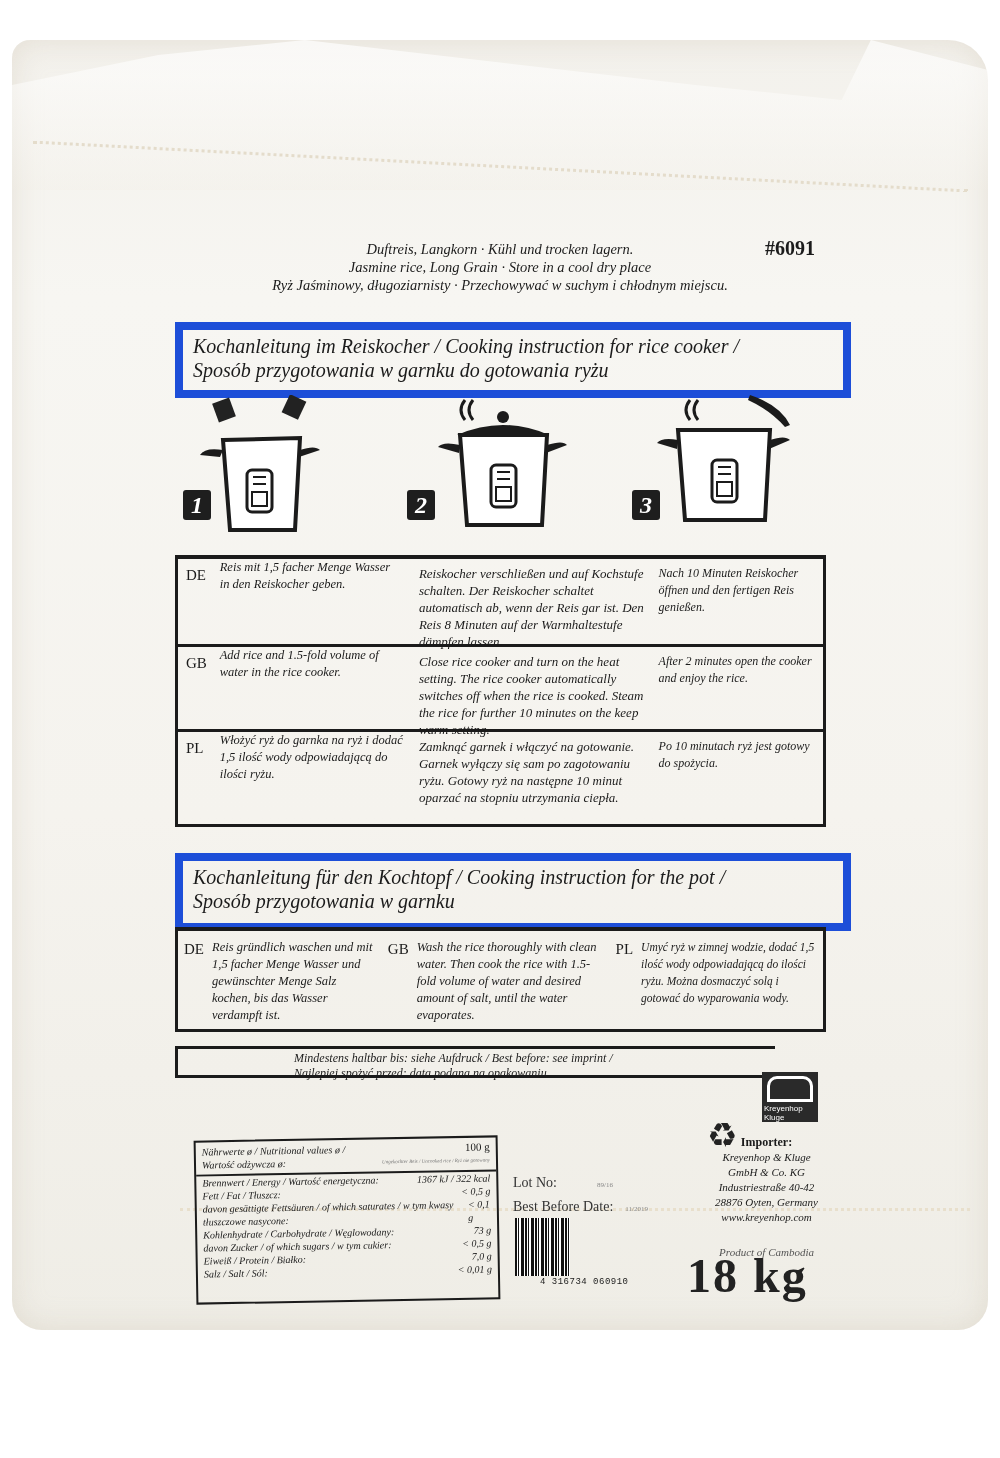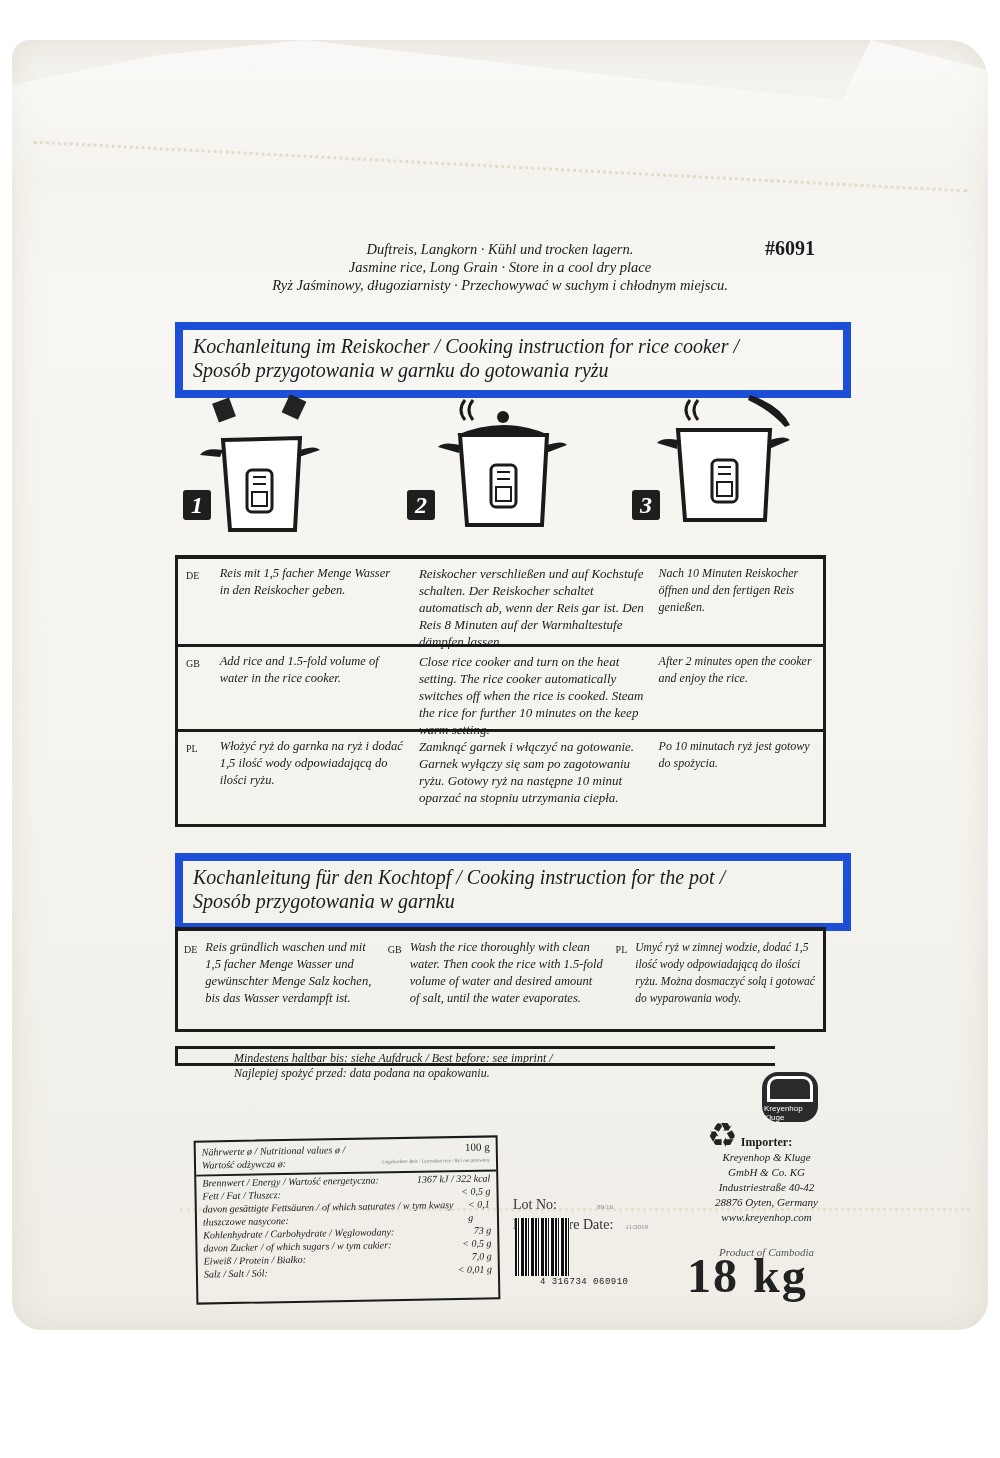--- a/index.html
+++ b/index.html
@@ -22,38 +22,38 @@
          font-size: 20px; line-height: 24px; font-style: italic; }
   .t1 { top: 322px; height: 52px; }
   .t2 { top: 853px; height: 54px; }
   .illus { position: absolute; left: 175px; top: 395px; width: 650px; height: 150px; }
   .step { position: absolute; top: 0; width: 200px; height: 150px; }
   .stepnum { position: absolute; bottom: 25px; width: 28px; height: 30px; background: #1e1e1e; color: #fff;
          font-weight: bold; font-style: italic; font-size: 24px; text-align: center; line-height: 30px; border-radius: 3px; }
   .table { position: absolute; left: 175px; width: 645px; border: 3px solid #1b1b1b; border-top-width: 4px; }
   .row { display: flex; border-bottom: 3px solid #1b1b1b; font-style: italic; font-size: 12.5px; line-height: 17px; }
   .row:last-child { border-bottom: none; }
-  .lang { width: 28px; padding: 8px 0 0 8px; font-size: 10px; font-style: normal; }
-  .c1 { width: 185px; padding: 6px 6px; }
+  .lang { width: 28px; padding: 8px 0 0 8px; font-size: 15px; font-style: normal; }
+  .c1 { width: 185px; padding: 0 6px; }
   .c2 { width: 230px; padding: 6px 6px 6px 10px; font-size: 13px; }
   .c3 { width: 160px; padding: 6px 6px; font-size: 12px; }
   .t-rice { top: 555px; }
   .t-pot { top: 927px; height: 98px; display: flex; font-style: italic; font-size: 12.5px; line-height: 17px; }
   .pcol { display: flex; padding: 8px 6px; }
   .pcol .lang { padding: 2px 8px 0 0; width: 30px; }
-  .bestbox { position: absolute; left: 175px; top: 1046px; width: 600px; height: 20px; border: 3px solid #1b1b1b;
-         border-right: none; font-style: italic; font-size: 12px; line-height: 15px; padding: 2px 0 0 56px; box-sizing: border-box; }
+  .bestbox { position: absolute; left: 175px; top: 1046px; width: 600px; height: 32px; border: 3px solid #1b1b1b;
+         border-right: none; font-style: italic; font-size: 12px; line-height: 15px; padding: 2px 0 0 116px; box-sizing: border-box; }
   .logo { position: absolute; left: 762px; top: 1072px; width: 56px; height: 50px; background: #2a2a2a; color: #fff;
-         font-family: "Liberation Sans", sans-serif; font-size: 8px; line-height: 9px; border-radius: 16px; padding: 2px; box-sizing: border-box; }
+         font-family: "Liberation Sans", sans-serif; font-size: 8px; line-height: 9px; border-radius: 0; padding: 2px; box-sizing: border-box; }
   .logo .mark { width: 40px; height: 20px; margin: 2px auto; border: 3px solid #fff; border-radius: 10px 10px 0 0; }
   .nutri { position: absolute; left: 195px; top: 1138px; width: 300px; height: 160px; border: 2px solid #1b1b1b;
          font-style: italic; font-size: 10px; line-height: 13px; transform: rotate(-1deg); }
   .nhead { display: flex; justify-content: space-between; border-bottom: 2px solid #1b1b1b; padding: 3px 6px; }
   .nrow { display: flex; justify-content: space-between; padding: 0 6px; }
-  .lot { position: absolute; left: 513px; top: 1172px; font-size: 14px; line-height: 17px; color: #333; margin-top: 24px; }
+  .lot { position: absolute; left: 513px; top: 1172px; font-size: 14px; line-height: 22px; color: #333; }
   .lot span.v { font-size: 7px; color: #888; margin-left: 40px; }
   .barcode { position: absolute; left: 515px; top: 1218px; width: 55px; height: 58px;
          background: repeating-linear-gradient(90deg, #111 0 2px, #fff 2px 3px, #111 3px 4px, #fff 4px 6px, #111 6px 9px, #fff 9px 10px); }
   .barnum { position: absolute; left: 540px; top: 1277px; font-family: "Liberation Mono", monospace; font-size: 9px; letter-spacing: 0.5px; }
   .importer { position: absolute; right: 182px; top: 1135px; text-align: center; font-style: italic; font-size: 11px; line-height: 15px; }
   .importer .lbl { font-style: normal; font-weight: bold; font-size: 12px; }
   .recycle { position: absolute; left: 707px; top: 1115px; font-size: 34px; color: #222; font-family: "DejaVu Sans", sans-serif; }
   .weight { position: absolute; left: 687px; top: 1248px; font-size: 48px; font-weight: bold; letter-spacing: 2px; color: #222; }
 </style>
 </head>

